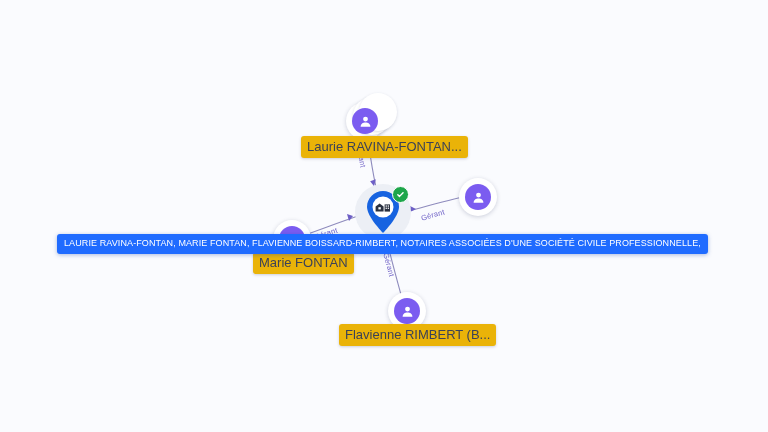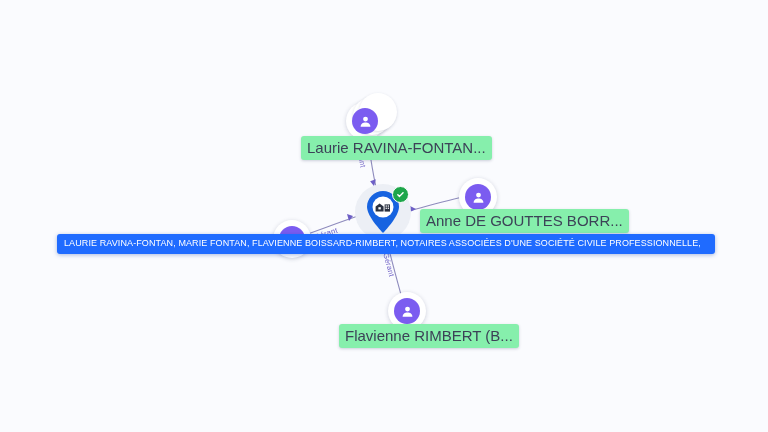--- a/index.html
+++ b/index.html
@@ -57,36 +57,36 @@
     width:15px;height:15px;border-radius:50%;
     background:#1ea64b;
     border:1.6px solid #ffffff;
     display:flex;align-items:center;justify-content:center;
     z-index:9;
   }
 
   
   .node-label{
     position:absolute;
-    background:#86efac;
+    background:#eab308;
     color:#3c4257;
-    font-size:15px;
+    font-size:13px;
     line-height:1;
     padding:4px 6px 5px 6px;
     border-radius:3px;
     white-space:nowrap;
     box-shadow:0 1px 3px rgba(40,50,90,.22);
     z-index:10;
   }
   .node-label.selected{
     background:#1f6bff;
     color:#ffffff;
     font-size:9px;
     letter-spacing:.1px;
-    padding:5px 14px 6px 7px;
+    padding:5px 7px 6px 7px;
     box-shadow:0 1px 4px rgba(20,60,160,.35);
     z-index:20;
   }
 
   
   .edge-label{
     position:absolute;
     font-size:7.5px;
     color:#6d5fc6;
     white-space:nowrap;
@@ -146,30 +146,30 @@
   <div class="node-label" style="left:301px;top:136px;">Laurie RAVINA-FONTAN...</div>
 
   <div class="person-node" style="left:459px;top:178px;">
     <span class="avatar">
       <svg width="15" height="15" viewBox="0 0 16 16" xmlns="http://www.w3.org/2000/svg">
         <circle cx="8" cy="5.4" r="2.6" fill="#ffffff"></circle>
         <path d="M2.8,13.6 C2.8,10.4 5.2,9 8,9 C10.8,9 13.2,10.4 13.2,13.6 Z" fill="#ffffff"></path>
       </svg>
     </span>
   </div>
-  <div class="node-label" style="left:420px;top:209px;">Anne DE GOUTTES BORR...</div>
 
   <div class="person-node" style="left:273px;top:220px;">
     <span class="avatar">
       <svg width="15" height="15" viewBox="0 0 16 16" xmlns="http://www.w3.org/2000/svg">
         <circle cx="8" cy="5.4" r="2.6" fill="#ffffff"></circle>
         <path d="M2.8,13.6 C2.8,10.4 5.2,9 8,9 C10.8,9 13.2,10.4 13.2,13.6 Z" fill="#ffffff"></path>
       </svg>
     </span>
   </div>
+  <div class="node-label" style="left:253px;top:252px;">Marie FONTAN</div>
 
   <div class="person-node" style="left:388px;top:292px;">
     <span class="avatar">
       <svg width="15" height="15" viewBox="0 0 16 16" xmlns="http://www.w3.org/2000/svg">
         <circle cx="8" cy="5.4" r="2.6" fill="#ffffff"></circle>
         <path d="M2.8,13.6 C2.8,10.4 5.2,9 8,9 C10.8,9 13.2,10.4 13.2,13.6 Z" fill="#ffffff"></path>
       </svg>
     </span>
   </div>
   <div class="node-label" style="left:339px;top:324px;">Flavienne RIMBERT (B...</div>

